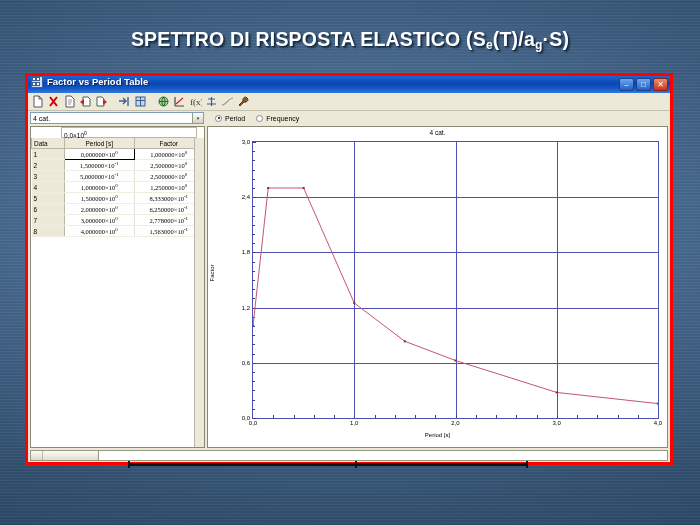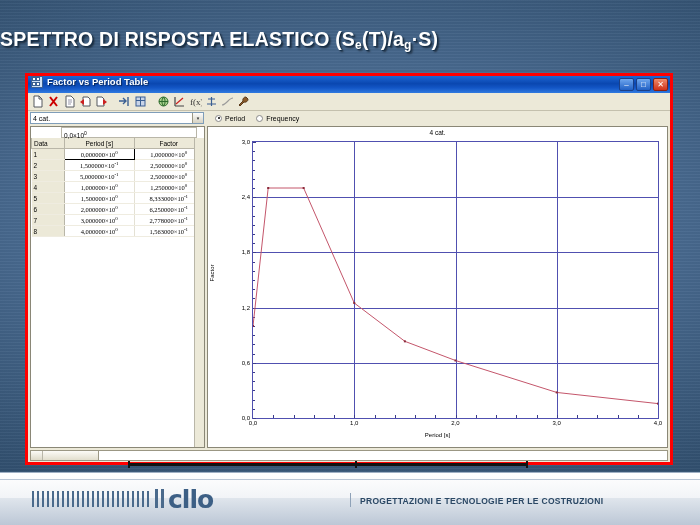--- a/index.html
+++ b/index.html
@@ -15,21 +15,21 @@
       radial-gradient(ellipse 900px 420px at 50% 42%, #5b7ea3 0%, #47688d 38%, #32506f 70%, #23405c 100%);
   }
   #slide:before{
     content:"";position:absolute;left:0;top:0;width:700px;height:525px;
     background:repeating-linear-gradient(180deg, rgba(255,255,255,0.035) 0px, rgba(255,255,255,0.035) 1px, rgba(0,0,0,0.03) 1px, rgba(0,0,0,0.03) 3px);
     pointer-events:none;
   }
   
   #slide-title{
     position:absolute;left:0;top:28px;width:700px;
-    text-align:left;
+    text-align:center;
     font-size:19.5px;font-weight:bold;color:#ffffff;
     letter-spacing:.2px;
     text-shadow:1px 1px 0 #16304a, 2px 2px 2px rgba(0,0,0,.55);
     white-space:nowrap;
   }
   #slide-title sub{font-size:12px;vertical-align:-3px;}
   
   #redframe{
     position:absolute;left:25px;top:73px;width:648px;height:392px;
     border:3px solid #ff0000;background:#ece9d8;
@@ -498,22 +498,14 @@
         <div class="sb-thumb"></div>
         <div class="sb-track"></div>
       </div>
 
     </div>
   </div>
 
   <div id="pointerbar"></div>
   <div id="pointer-mid"></div>
 
-  <div id="footer">
-    <div id="footer-line"></div>
-    <div id="barcode"></div>
-    <div id="barcode2"></div>
-    <div id="logo-text">cllo</div>
-    <div id="footer-div"></div>
-    <div id="footer-tag">PROGETTAZIONI E TECNOLOGIE PER LE COSTRUZIONI</div>
-  </div>
 
 </div>
 
 </body></html>

